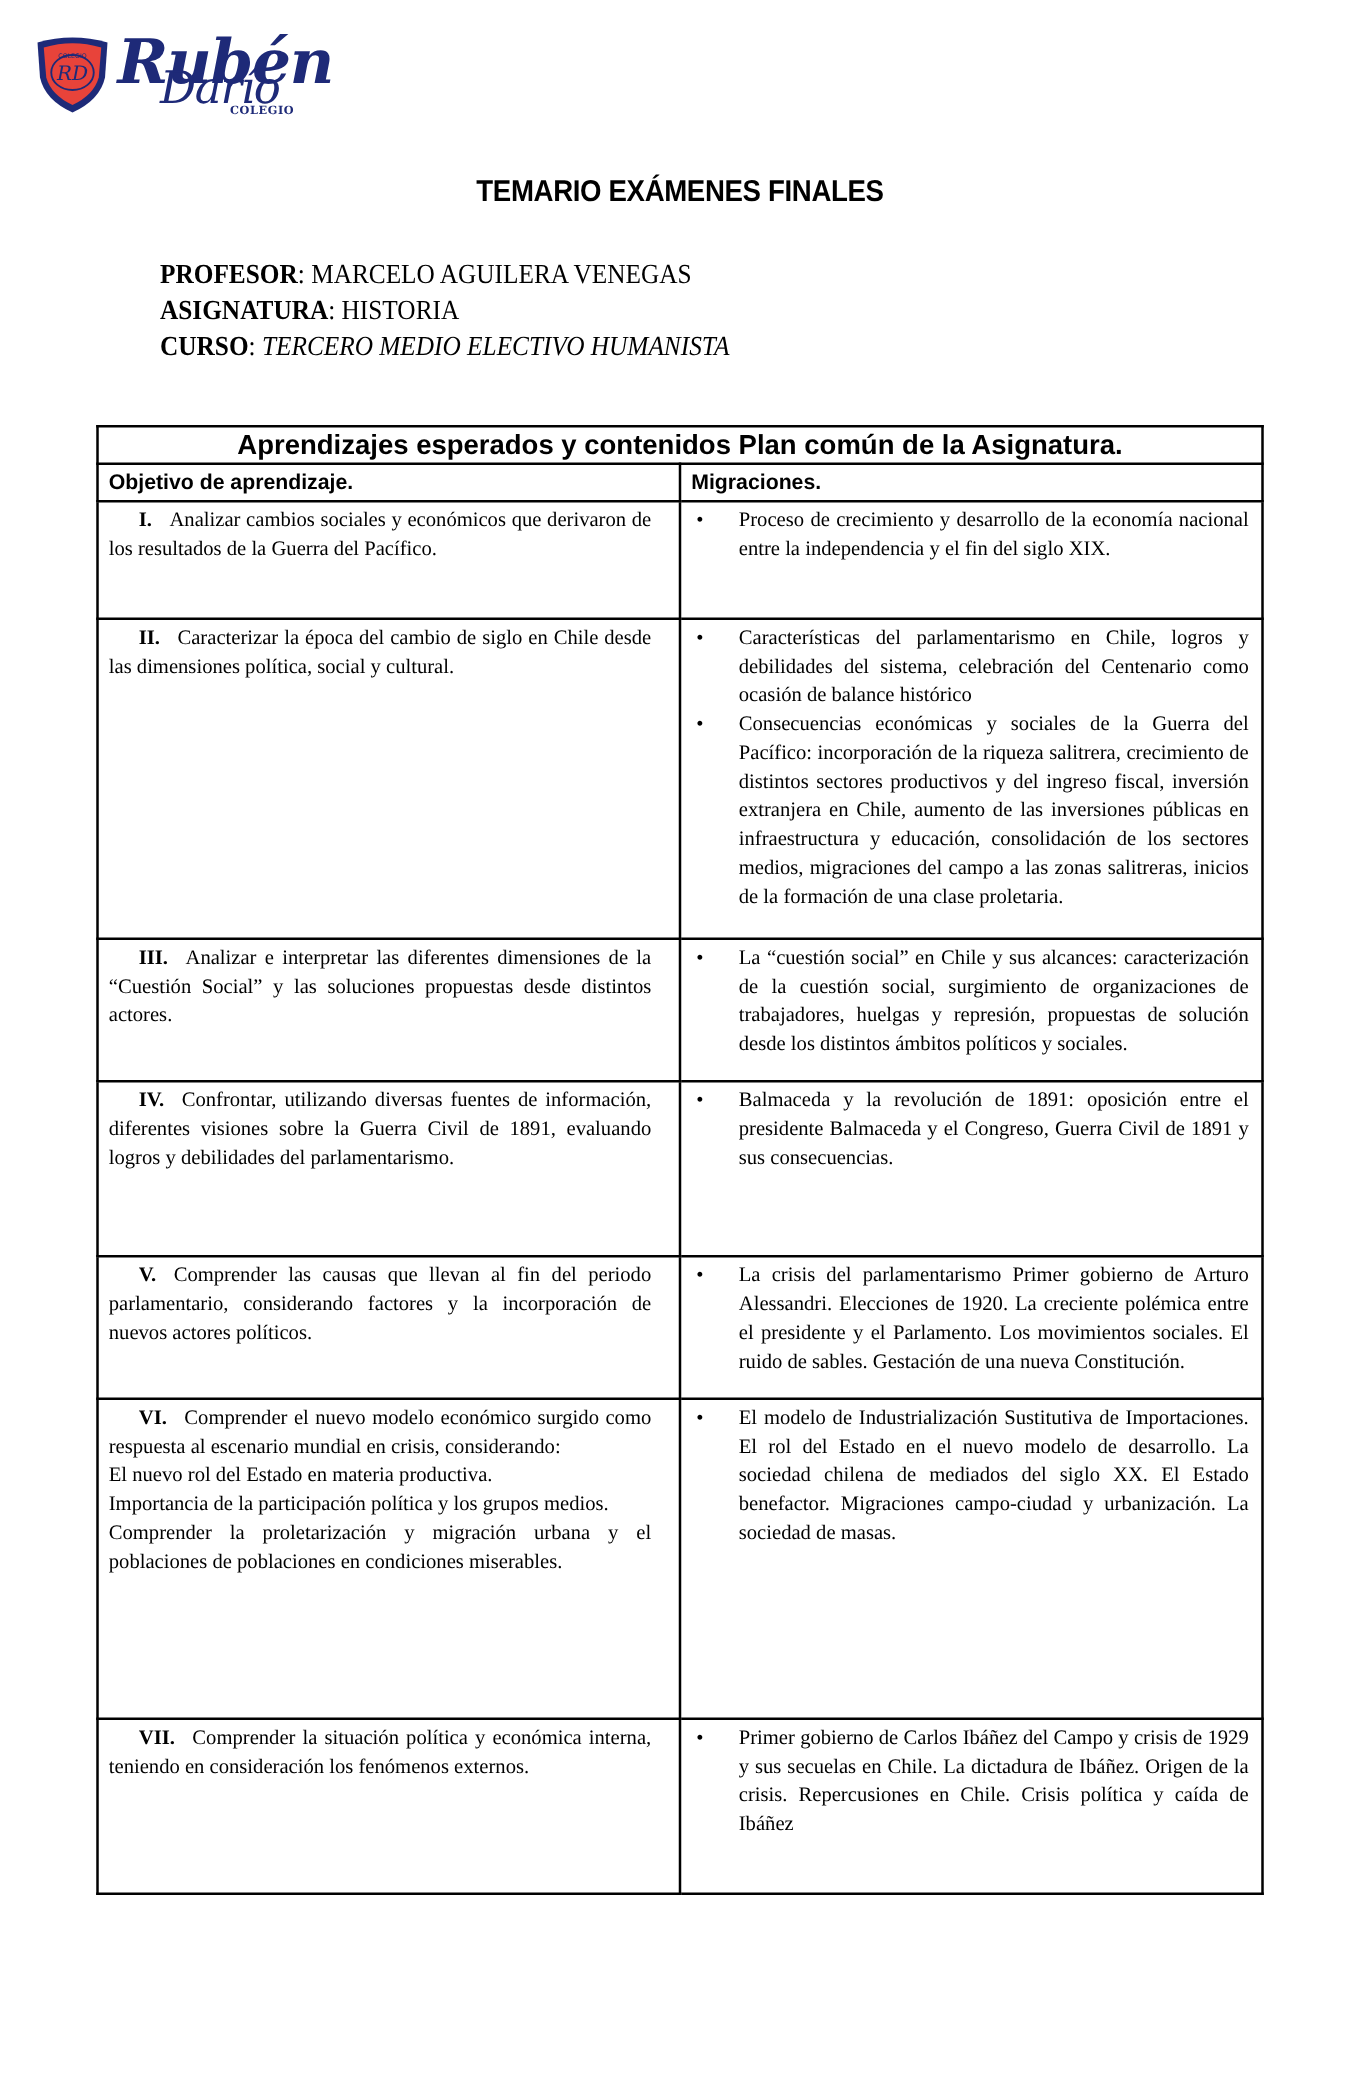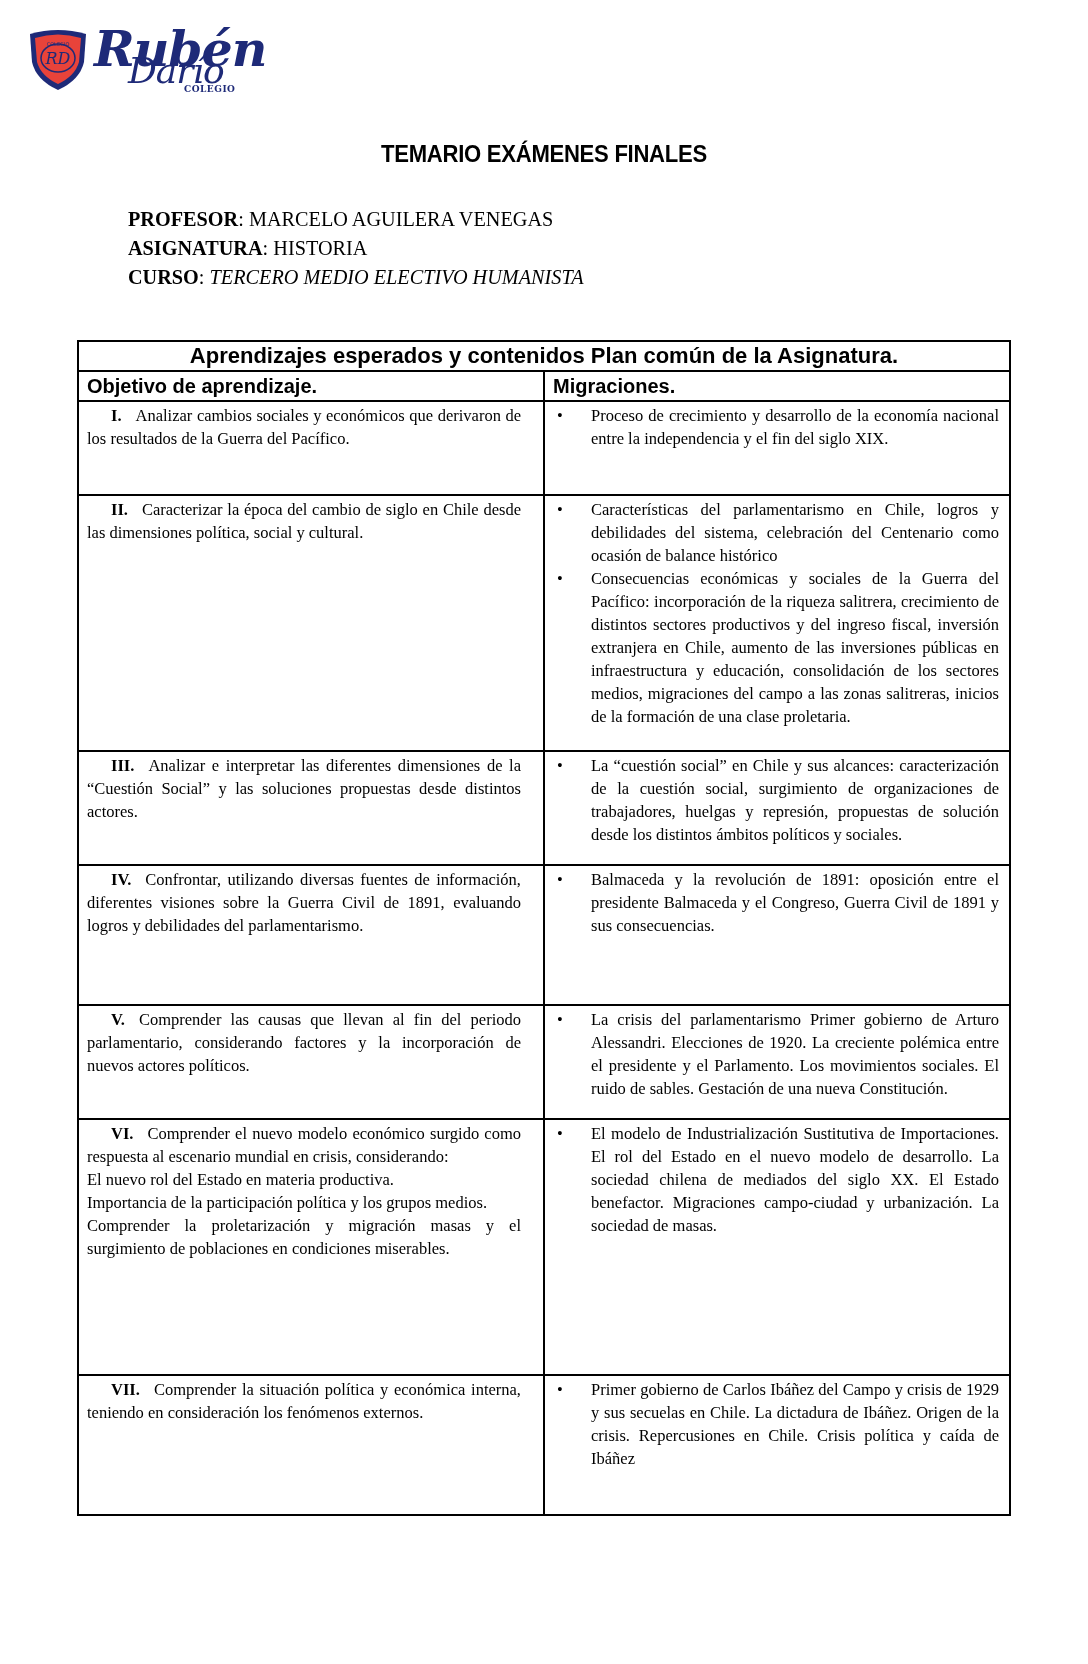--- a/index.html
+++ b/index.html
@@ -24,21 +24,21 @@
   .info .row { white-space: nowrap; transform-origin: left; transform: scaleX(0.92); }
   .info .lbl { font-weight: bold; }
   .info .ital { font-style: italic; }
 
   table.syl { position: absolute; left: 77px; top: 340px; width: 934px; border-collapse: collapse;
               table-layout: fixed; }
   table.syl td, table.syl th { border: 2px solid #000; vertical-align: top; }
   .hdr-main { text-align: center; font-family: "Liberation Sans", sans-serif; font-weight: bold;
               font-size: 22px; height: 28px; padding: 0; line-height: 28px; }
   .hdr-col { text-align: left; font-family: "Liberation Sans", sans-serif; font-weight: bold;
-             font-size: 20px; height: 28px; line-height: 28px; padding: 0 0 0 8px; }
+             font-size: 17px; height: 28px; line-height: 28px; padding: 0 0 0 8px; }
   td.obj { width: 370px; padding: 2px 22px 0 8px; font-size: 16.5px; line-height: 23px;
            text-align: justify; }
   td.cont { padding: 2px 10px 0 8px; font-size: 16.5px; line-height: 23px; }
   .obj .num { font-weight: bold; display: inline-block; margin-left: 24px; margin-right: 14px; }
   .obj p { margin: 0; text-align: justify; }
   ul.bullets { margin: 0; padding: 0; list-style: none; }
   ul.bullets li { position: relative; padding-left: 38px; text-align: justify; }
   ul.bullets li .dot { position: absolute; left: 4px; top: 0; }
   tr.r1 td { height: 90px; }
   tr.r2 td { height: 252px; margin-left: 20px; }
@@ -138,21 +138,21 @@
           <ul class="bullets">
             <li><span class="dot">•</span><span>La crisis del parlamentarismo Primer gobierno de Arturo Alessandri. Elecciones de 1920. La creciente polémica entre el presidente y el Parlamento. Los movimientos sociales. El ruido de sables. Gestación de una nueva Constitución.</span></li>
           </ul>
         </td>
       </tr>
       <tr class="r6">
         <td class="obj">
           <p><span class="num">VI.</span><span>Comprender el nuevo modelo económico surgido como respuesta al escenario mundial en crisis, considerando:</span></p>
           <p><span>El nuevo rol del Estado en materia productiva.</span></p>
           <p><span>Importancia de la participación política y los grupos medios.</span></p>
-          <p><span>Comprender la proletarización y migración masas y el surgimiento de poblaciones en condiciones miserables.</span></p>
+          <p><span>Comprender la proletarización y migración urbana y el poblaciones de poblaciones en condiciones miserables.</span></p>
         </td>
         <td class="cont">
           <ul class="bullets">
             <li><span class="dot">•</span><span>El modelo de Industrialización Sustitutiva de Importaciones. El rol del Estado en el nuevo modelo de desarrollo. La sociedad chilena de mediados del siglo XX. El Estado benefactor. Migraciones campo-ciudad y urbanización. La sociedad de masas.</span></li>
           </ul>
         </td>
       </tr>
       <tr class="r7">
         <td class="obj">
           <p><span class="num">VII.</span><span>Comprender la situación política y económica interna, teniendo en consideración los fenómenos externos.</span></p>

